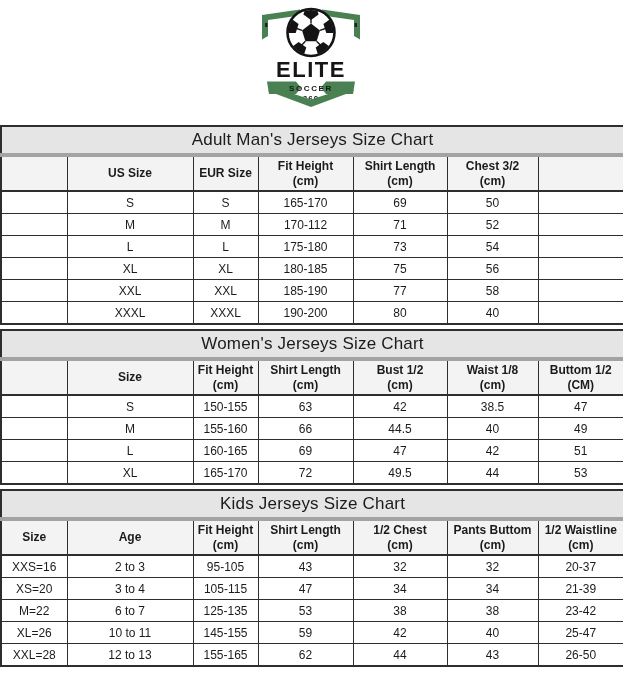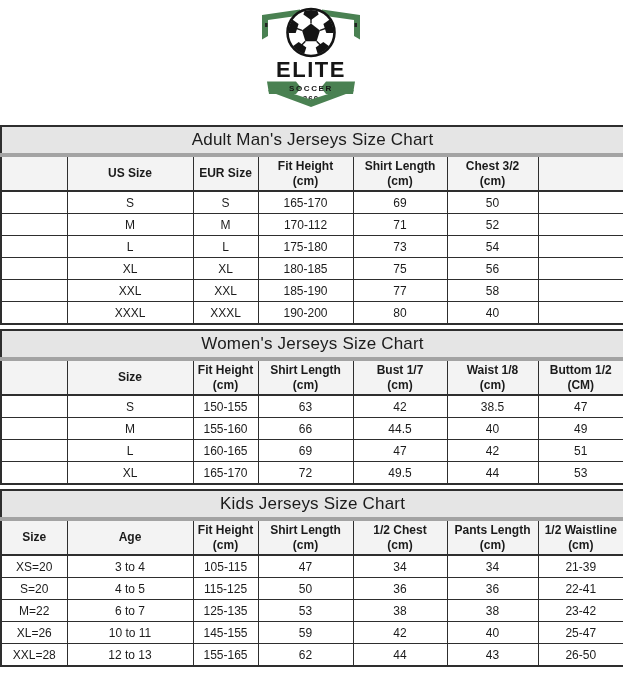--- a/index.html
+++ b/index.html
@@ -185,21 +185,21 @@
         <tr class="title-row">
           <td colspan="7">Women's Jerseys Size Chart</td>
         </tr>
         <tr class="header-row">
           <td></td>
           <td>Size</td>
           <td>Fit Height
 (cm)</td>
           <td>Shirt Length
 (cm)</td>
-          <td>Bust 1/7
+          <td>Bust 1/2
 (cm)</td>
           <td>Waist 1/8
 (cm)</td>
           <td>Buttom 1/2
 (CM)</td>
         </tr>
         <tr>
           <td></td>
           <td>S</td>
           <td>150-155</td>
@@ -254,44 +254,44 @@
         </tr>
         <tr class="header-row">
           <td>Size</td>
           <td>Age</td>
           <td>Fit Height
 (cm)</td>
           <td>Shirt Length
 (cm)</td>
           <td>1/2 Chest
 (cm)</td>
-          <td>Pants Length
+          <td>Pants Buttom
 (cm)</td>
           <td>1/2 Waistline
 (cm)</td>
+        </tr>
+        <tr>
+          <td>XXS=16</td>
+          <td>2 to 3</td>
+          <td>95-105</td>
+          <td>43</td>
+          <td>32</td>
+          <td>32</td>
+          <td>20-37</td>
         </tr>
         <tr>
           <td>XS=20</td>
           <td>3 to 4</td>
           <td>105-115</td>
           <td>47</td>
           <td>34</td>
           <td>34</td>
           <td>21-39</td>
         </tr>
         <tr>
-          <td>S=20</td>
-          <td>4 to 5</td>
-          <td>115-125</td>
-          <td>50</td>
-          <td>36</td>
-          <td>36</td>
-          <td>22-41</td>
-        </tr>
-        <tr>
           <td>M=22</td>
           <td>6 to 7</td>
           <td>125-135</td>
           <td>53</td>
           <td>38</td>
           <td>38</td>
           <td>23-42</td>
         </tr>
         <tr>
           <td>XL=26</td>

